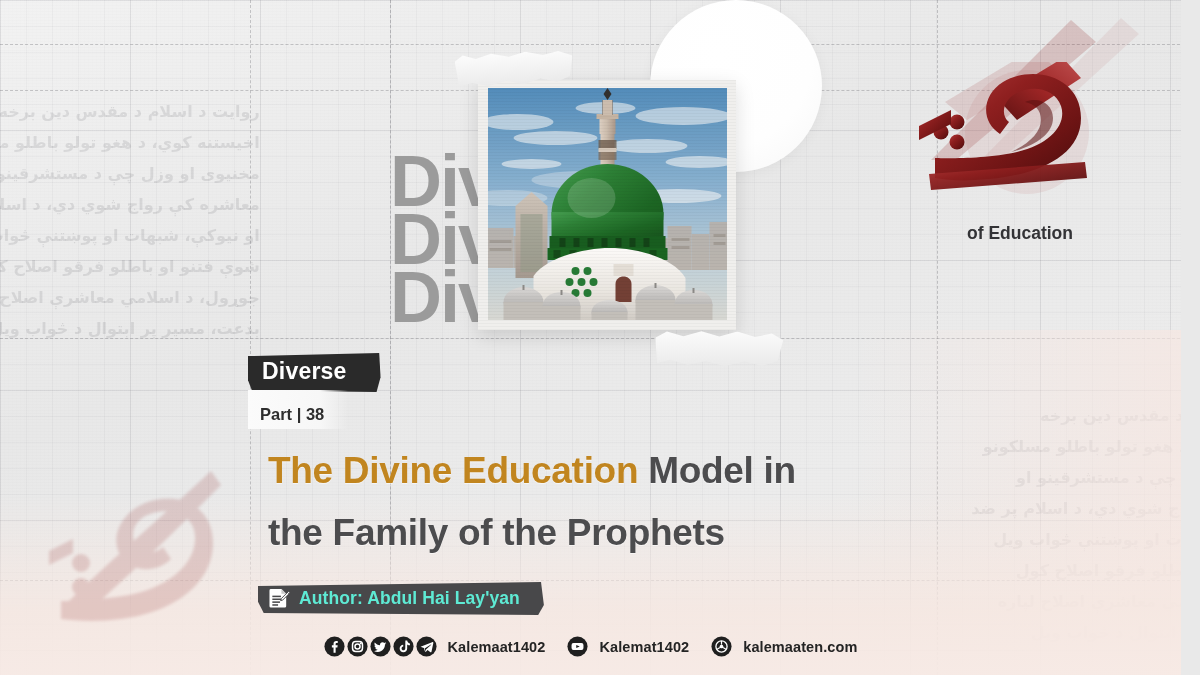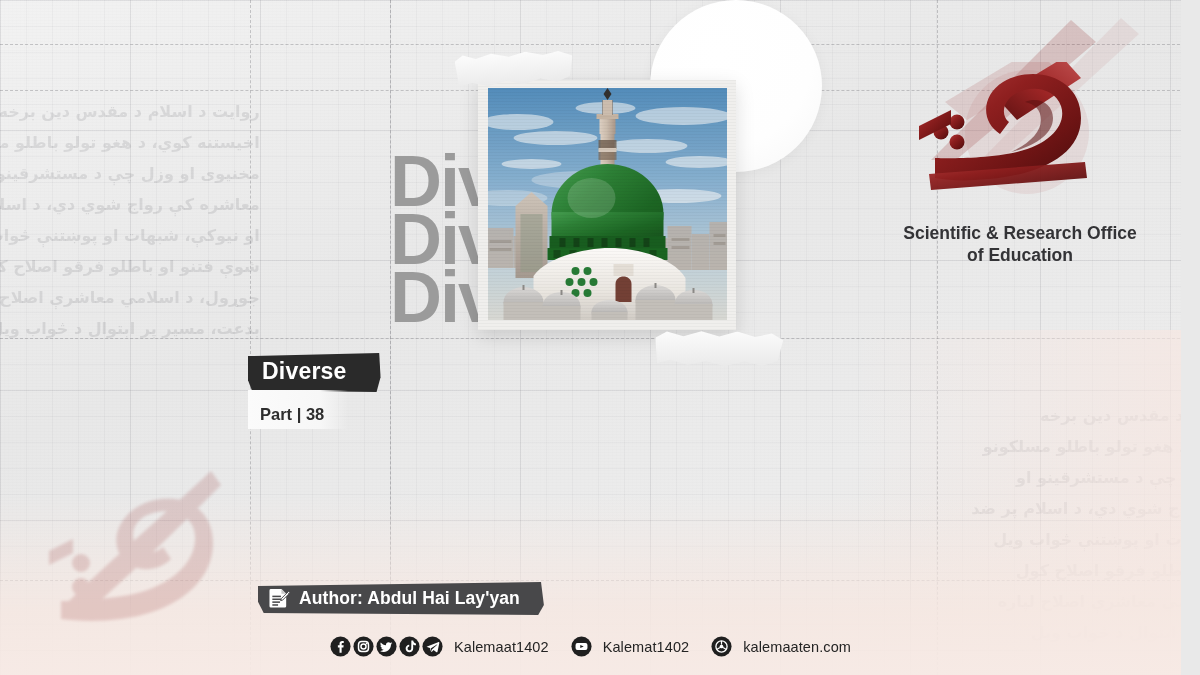--- a/index.html
+++ b/index.html
@@ -213,39 +213,39 @@
   }
   .headline .ln { display:block; }
 
   
   .author-bar {
     position:absolute; left:258px; top:582px;
     height:33px;
     display:flex; align-items:center; gap:9px;
     padding:0 24px 0 11px;
     background:#48484a;
-    color:#ffffff;
+    color:#5eead4;
     clip-path:polygon(0% 12%,99% 0%,100% 70%,98% 100%,2% 94%,0 60%);
     filter:drop-shadow(0 1px 2px rgba(0,0,0,.18));
   }
   .author-icon { width:21px; height:23px; display:block; }
   .author-text { font-weight:700; font-size:17.5px; letter-spacing:.1px; }
 
   
   .social {
     position:absolute; left:0; right:0; bottom:18px;
     display:flex; align-items:center; justify-content:center;
     gap:0px;
   }
   .social-group { display:flex; align-items:center; gap:7px; }
   .social-group + .social-group { margin-left:22px; }
   .ico-row { display:flex; align-items:center; gap:2px; }
   .sico { width:21px; height:21px; display:block; }
   .social-label {
-    font-weight:400; font-size:14.5px; color:#242424; letter-spacing:.1px;
+    font-weight:700; font-size:14.5px; color:#242424; letter-spacing:.1px;
     margin-left:4px;
   }
 </style>
 </head>
 <body>
 
 <div id="stage">
 
   <div class="paper-base"></div>
   <div class="grid-fine"></div>
@@ -496,28 +496,31 @@
 
       <circle cx="52" cy="60" r="7.5" fill="url(#lg1)"></circle>
       <circle cx="52" cy="80" r="7.5" fill="url(#lg1)"></circle>
       <circle cx="36" cy="70" r="7.5" fill="url(#lg1)"></circle>
 
       <path d="M14 64 L46 48 L46 62 L14 78 Z" fill="url(#lg1)"></path>
 
       <path d="M24 112 L180 100 L182 116 L26 128 Z" fill="url(#lg1)" opacity=".95"></path>
     </svg>
     <div class="brand-name">
-      <div>Scientific &amp; Research Office</div>
       <div>of Education</div>
     </div>
   </div>
 
   <div class="badge-diverse">Diverse</div>
   <div class="badge-part">Part | 38</div>
 
+  <div class="headline">
+    <span class="ln"><span class="hl">The Divine Education</span><span> Model in</span></span>
+    <span class="ln">the Family of the Prophets</span>
+  </div>
 
   <div class="author-bar">
     <svg class="author-icon" viewBox="0 0 22 24" xmlns="http://www.w3.org/2000/svg">
       <path d="M2 2 h11 l5 5 v13 a1.5 1.5 0 0 1 -1.5 1.5 H2 A1.5 1.5 0 0 1 0.5 20 V3.5 A1.5 1.5 0 0 1 2 2 Z" fill="#ffffff"></path>
       <path d="M13 2 l5 5 h-5 Z" fill="#c9c9c9"></path>
       <g fill="#48484a">
         <rect x="3.5" y="9" width="9" height="1.6"></rect>
         <rect x="3.5" y="12" width="11" height="1.6"></rect>
         <rect x="3.5" y="15" width="8" height="1.6"></rect>
         <rect x="3.5" y="18" width="6" height="1.6"></rect>

